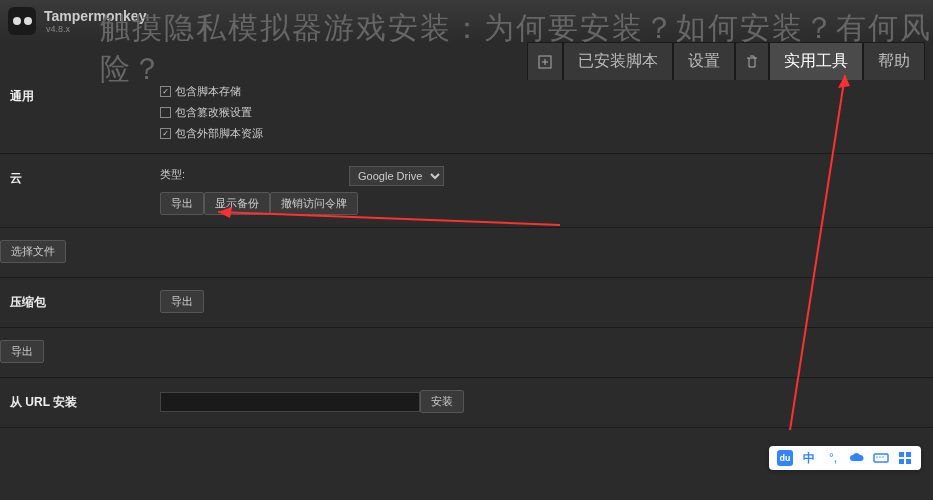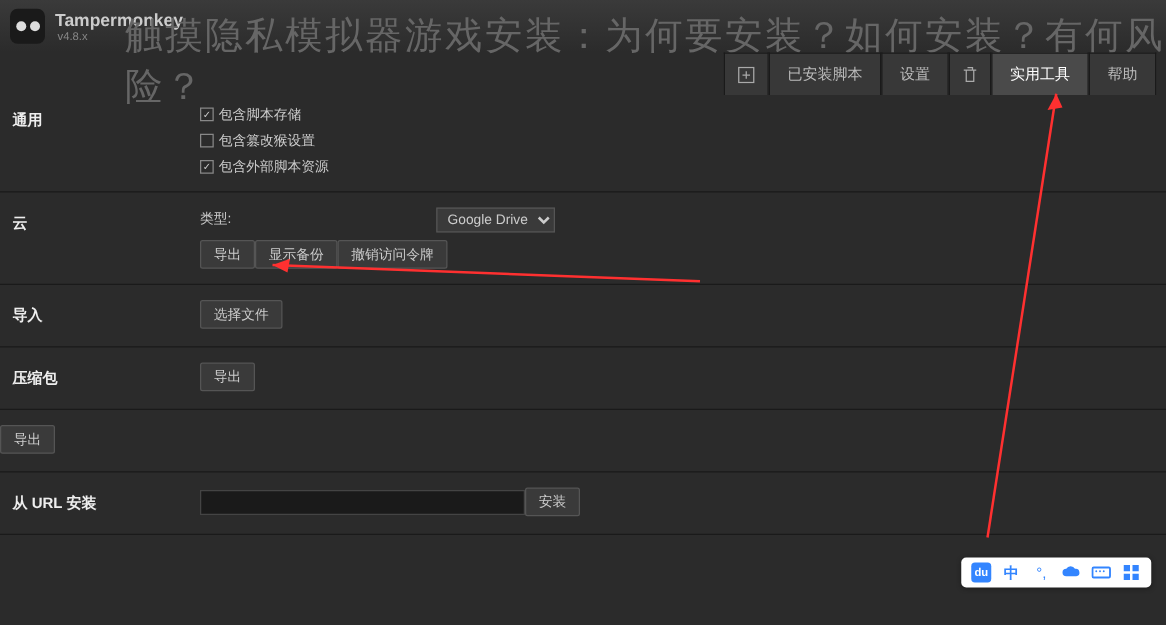--- a/index.html
+++ b/index.html
@@ -69,21 +69,21 @@
   position: absolute;
   right: 8px;
   top: 42px;
   display: flex;
   gap: 0;
 }
 .tab {
   padding: 8px 14px;
   background: #383838;
   color: #bbb;
-  font-size: 12px;
+  font-size: 16px;
   cursor: pointer;
   border: 1px solid #1a1a1a;
   border-bottom: none;
 }
 .tab.icon-tab {
   padding: 8px 10px;
   display: flex;
   align-items: center;
 }
 .tab.active {
@@ -265,21 +265,20 @@
       </div>
       <div class="btn-row">
         <button class="btn">导出</button>
         <button class="btn">显示备份</button>
         <button class="btn">撤销访问令牌</button>
       </div>
     </div>
   </div>
 
   <div class="section">
-    <div class="section-label">导入</div>
     <div class="section-body">
       <div class="btn-row">
         <button class="btn">选择文件</button>
       </div>
     </div>
   </div>
 
   <div class="section">
     <div class="section-label">压缩包</div>
     <div class="section-body">

